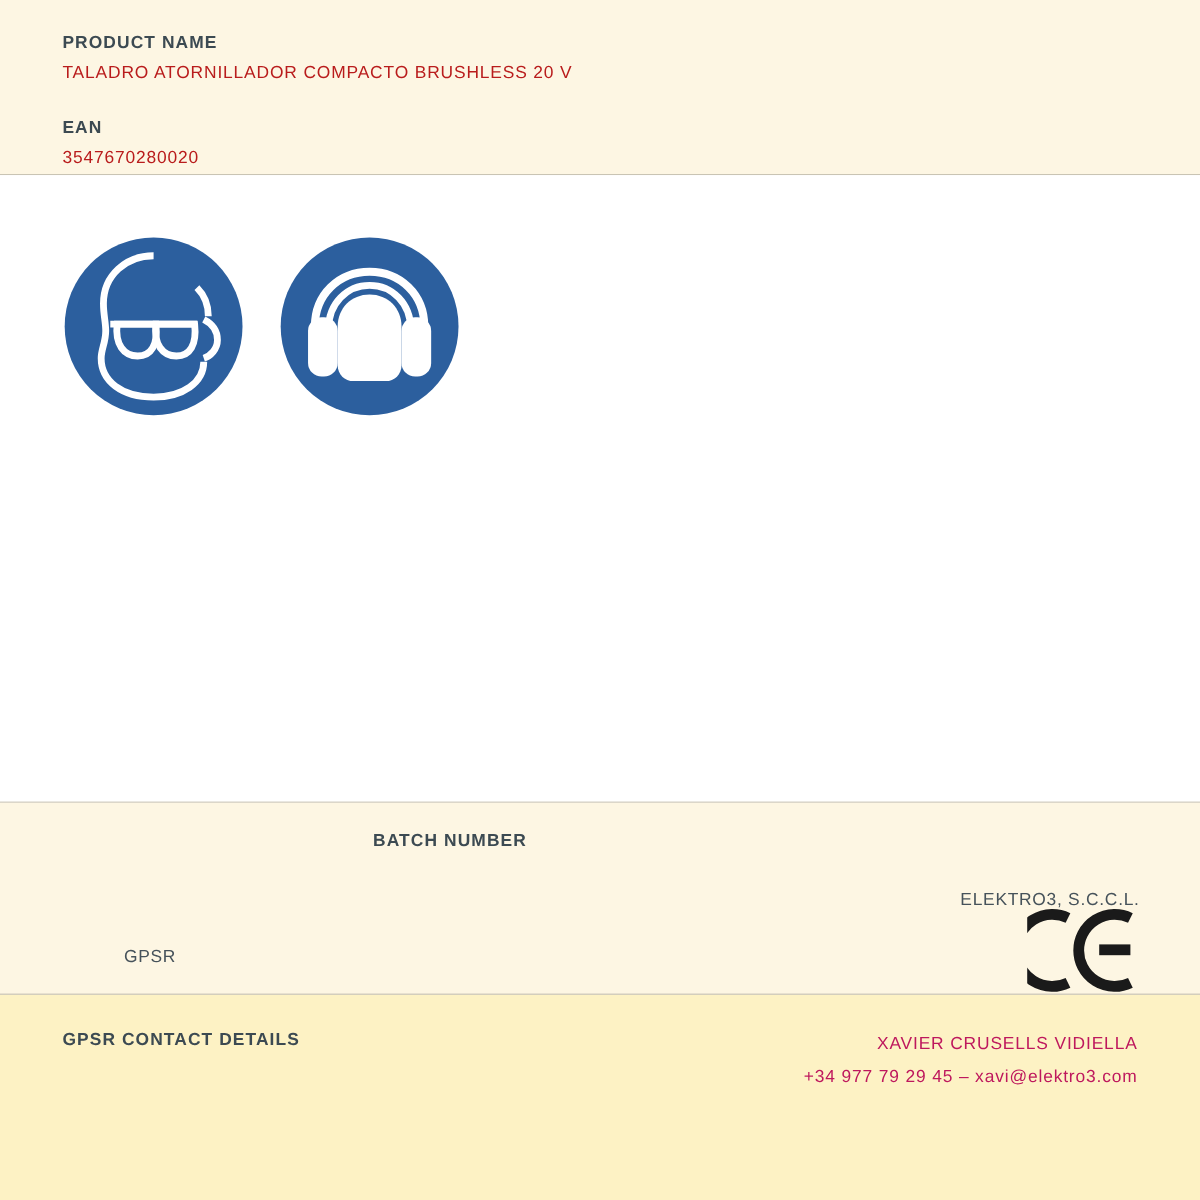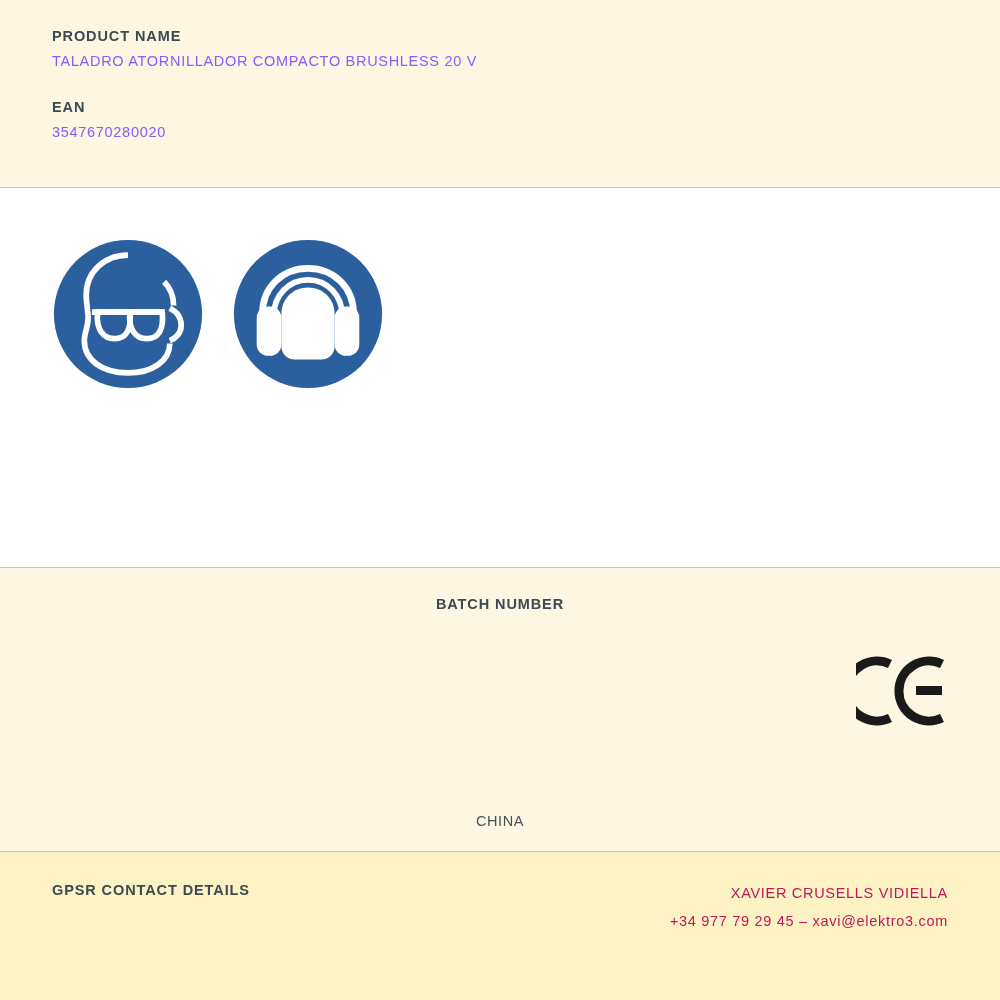--- a/index.html
+++ b/index.html
@@ -21,36 +21,36 @@
     display: flex;
     flex-direction: column;
     box-sizing: border-box;
   }
 
   
   .header {
     background: #fdf6e3;
     padding: 28px 52px 22px 52px;
     box-sizing: border-box;
-    height: 188px;
+    height: 146px;
     border-bottom: 1px solid #c9c4b4;
   }
   .field-label {
     font-size: 14.5px;
     font-weight: bold;
     letter-spacing: 0.9px;
     color: #3c4a52;
     text-transform: uppercase;
     margin: 0 0 9px 0;
   }
   .field-value {
     font-size: 14.5px;
     font-weight: normal;
     letter-spacing: 0.7px;
-    color: #8b5cf6;
+    color: #b91c1c;
     margin: 0;
   }
   .field-value.upper {
     text-transform: uppercase;
   }
   .block-gap {
     height: 30px;
   }
 
   
@@ -75,21 +75,21 @@
   
   .info {
     background: #fdf6e3;
     position: relative;
     padding: 22px 0 18px 0;
     box-sizing: border-box;
     border-bottom: 1px solid #c9c4b4;
   }
   .info-grid {
     display: grid;
-    grid-template-columns: 1fr;
+    grid-template-columns: 1fr 1fr 1fr 1fr;
     row-gap: 4px;
   }
   .cell {
     text-align: center;
     padding: 0 10px;
   }
   .cell .lbl {
     font-size: 14.5px;
     font-weight: bold;
     letter-spacing: 0.9px;
@@ -113,21 +113,21 @@
     top: 88px;
     width: 92px;
     height: 70px;
   }
 
   
   .footer {
     background: #fdf2c4;
     padding: 28px 52px 30px 52px;
     box-sizing: border-box;
-    height: 148px;
+    height: 171px;
     display: flex;
     justify-content: space-between;
     align-items: flex-start;
   }
   .footer-label {
     font-size: 14.5px;
     font-weight: bold;
     letter-spacing: 0.9px;
     text-transform: uppercase;
     color: #3c4a52;
@@ -201,23 +201,24 @@
       <div class="cell">
         <div class="val"></div>
       </div>
 
       <div class="row-spacer"></div>
       <div class="row-spacer"></div>
       <div class="row-spacer"></div>
 
       <div class="cell"></div>
       <div class="cell">
-      </div>
-      <div class="cell">
-        <div class="val">CHINA</div>
+        <div class="val">ELEKTRO3, S.C.C.L.</div>
+      </div>
+      <div class="cell">
+        <div class="val">GPSR</div>
       </div>
     </div>
 
     <svg class="ce-mark" viewBox="0 0 92 70">
       <path d="M34 8 A30 30 0 1 0 34 62" fill="none" stroke="#1a1a1a" stroke-width="9"></path>
       <path d="M86 8 A30 30 0 1 0 86 62" fill="none" stroke="#1a1a1a" stroke-width="9"></path>
       <rect x="60" y="30" width="26" height="9" fill="#1a1a1a"></rect>
     </svg>
   </div>
 

